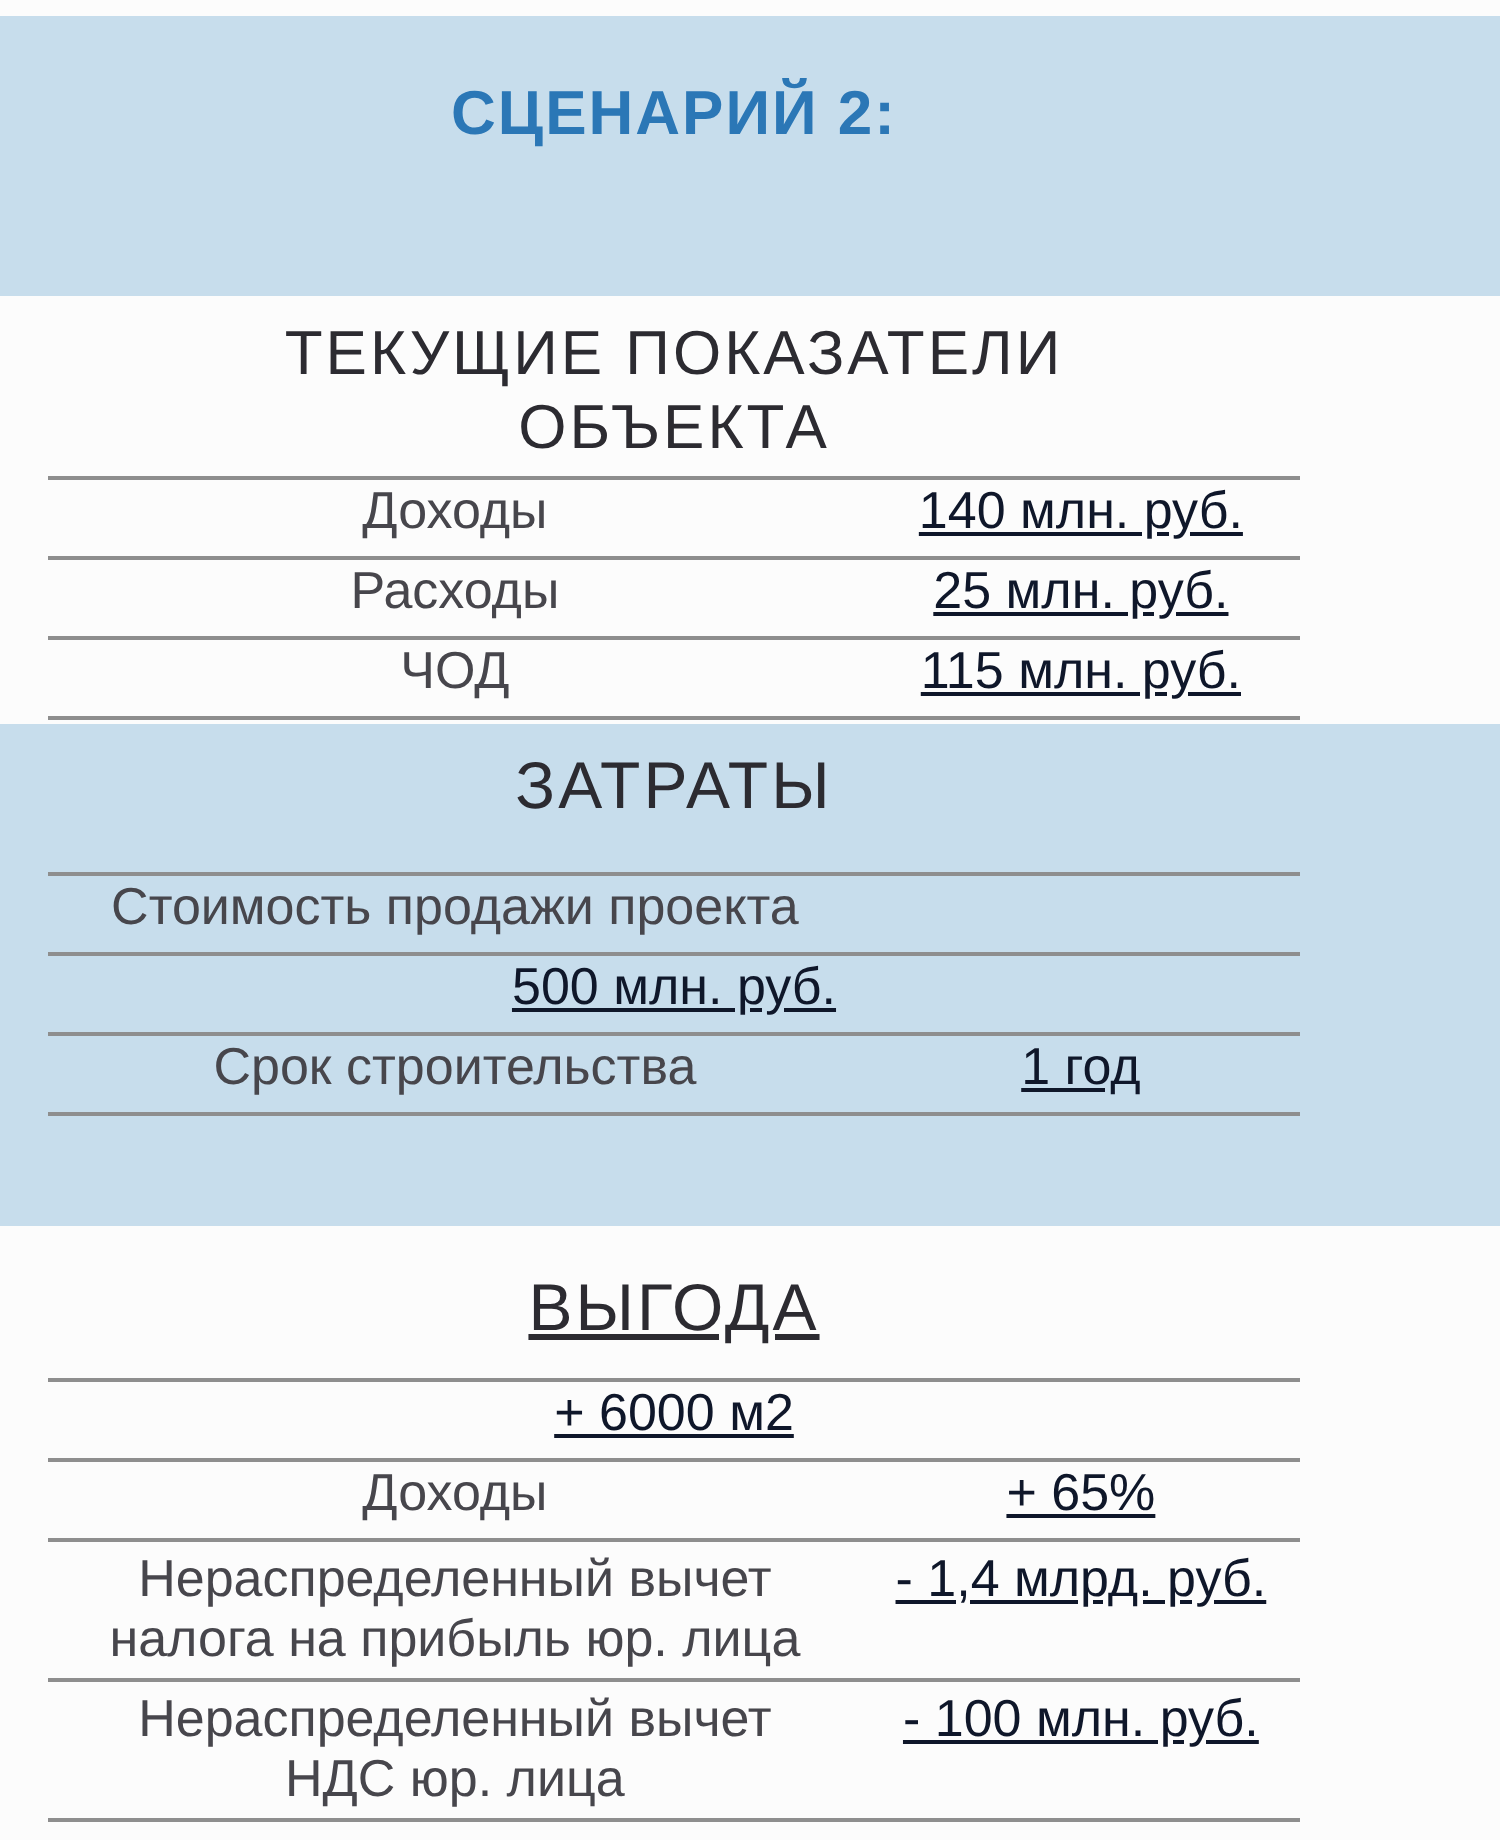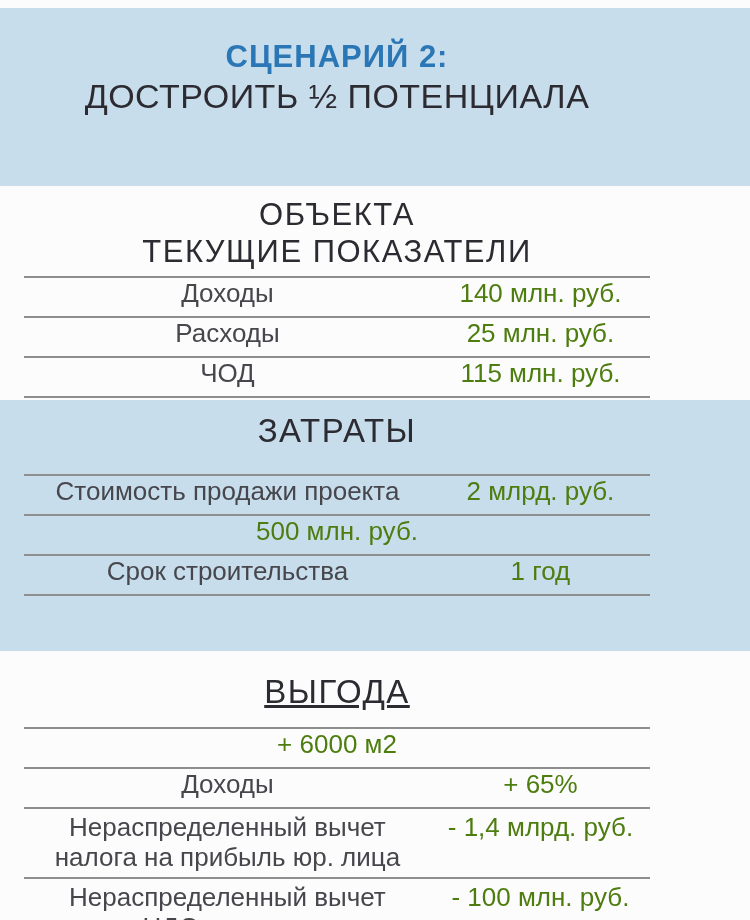--- a/index.html
+++ b/index.html
@@ -9,21 +9,21 @@
     font-family: "Liberation Sans", sans-serif;
     color: #4a494f;
     overflow: hidden;
   }
   .page { width: 750px; height: 920px; position: relative; background: #fcfcfc; }
 
   .band { background: #c7ddec; width: 750px; }
   .content { width: 626px; margin-left: 24px; }
 
   
-  .header-band { margin-top: 8px; height: 178px; padding-top: 30px; }
+  .header-band { margin-top: 8px; height: 140px; padding-top: 30px; }
   .scenario-label {
     font-size: 31px; line-height: 38px; font-weight: 700;
     color: #2b77b6; text-align: center; letter-spacing: 1px;
   }
   .scenario-title {
     font-size: 34px; line-height: 40px; font-weight: 500;
     color: #2c2b31; text-align: center; letter-spacing: 0.5px;
   }
 
   
@@ -48,43 +48,42 @@
   
   .rtable { border-top: 2px solid #8e8e8e; }
   .row {
     display: flex; 
     min-height: 40px;
     border-bottom: 2px solid #8e8e8e;
     font-size: 26px; font-weight: 400;
   }
   .cell { text-align: center; }
   .cell.label { flex: 0 0 65%; color: #47464c; }
-  .cell.value { flex: 1 1 auto; color: #4d7c0f; }
+  .cell.value { flex: 1 1 auto; color: #0f172a; text-decoration: underline; }
 
   .row.tall { align-items: flex-start; padding: 3px 0 5px; }
   .row.tall .cell { line-height: 30px; }
   .row.tall .label span { display: block; }
 </style>
 </head>
 <body>
 
 <div class="page">
 
   <div class="band header-band">
     <div class="content">
       <div class="scenario-label">СЦЕНАРИЙ 2:</div>
-      <div class="scenario-title">ДОСТРОИТЬ ½ ПОТЕНЦИАЛА</div>
     </div>
   </div>
 
   <div class="sec-current">
     <div class="content">
       <div class="section-heading">
+        <span>ТЕКУЩИЕ ПОКАЗАТЕЛИ</span>
         <span>ОБЪЕКТА</span>
-        <span>ТЕКУЩИЕ ПОКАЗАТЕЛИ</span>
       </div>
       <div class="rtable">
         <div class="row">
           <div class="cell label">Доходы</div>
           <div class="cell value">140 млн. руб.</div>
         </div>
         <div class="row">
           <div class="cell label">Расходы</div>
           <div class="cell value">25 млн. руб.</div>
         </div>
@@ -95,21 +94,20 @@
       </div>
     </div>
   </div>
 
   <div class="band sec-costs">
     <div class="content">
       <div class="section-heading">ЗАТРАТЫ</div>
       <div class="rtable">
         <div class="row">
           <div class="cell label">Стоимость продажи проекта</div>
-          <div class="cell value">2 млрд. руб.</div>
         </div>
         <div class="row">
           <div class="cell value">500 млн. руб.</div>
         </div>
         <div class="row">
           <div class="cell label">Срок строительства</div>
           <div class="cell value">1 год</div>
         </div>
       </div>
     </div>

